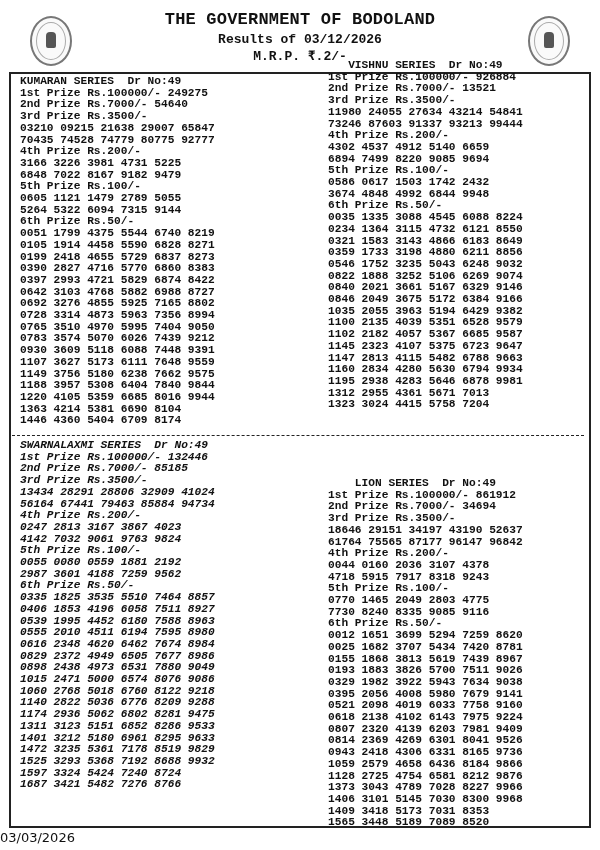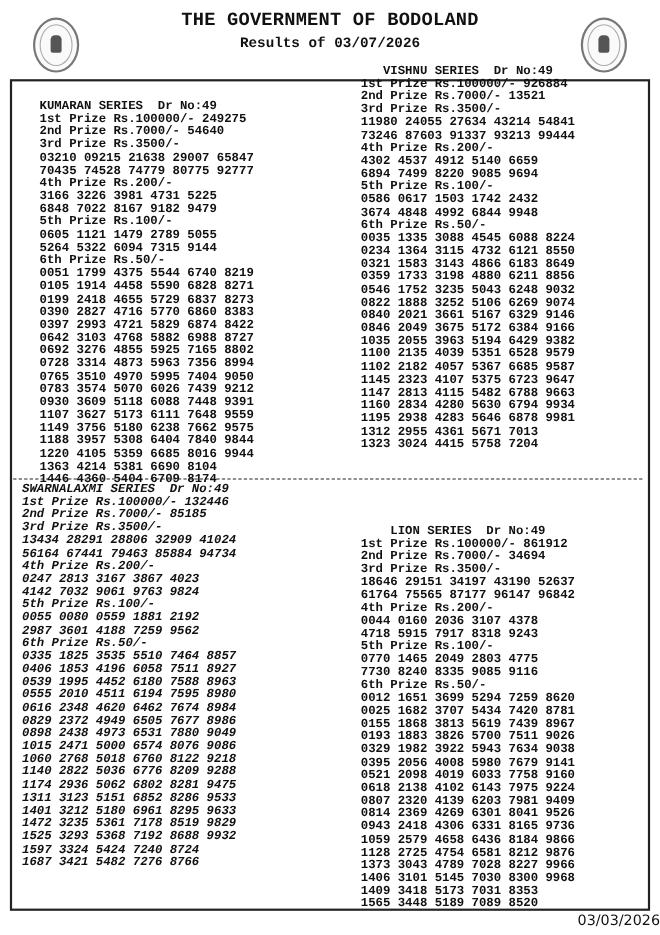--- a/index.html
+++ b/index.html
@@ -17,38 +17,39 @@
       border-radius: 50%; border: 1px solid #aaa; }
     .emblem .lion { position: absolute; left: 14px; top: 14px; width: 10px; height: 16px;
       background: #555; border-radius: 4px 4px 2px 2px; }
     .emblem-left { left: 30px; }
     .emblem-right { left: 528px; }
     .results-box { position: absolute; left: 9px; top: 72px; width: 582px; height: 756px;
       border: 2px solid #222; box-sizing: border-box; }
     .series { position: absolute; font-family: "Liberation Mono", "DejaVu Sans Mono", monospace;
       font-weight: bold; font-size: 11.2px; line-height: 11.7px; white-space: pre; }
     .series .line { display: block; }
-    .s-kumaran { left: 36px; top: 76px; margin-top: 16px; }
+    .s-kumaran { left: 20px; top: 76px; }
     .s-vishnu { left: 328px; top: 60px; }
     .s-swarna { left: 20px; top: 440px; font-style: italic; }
     .s-lion { left: 328px; top: 440px; margin-top: 38px; }
     .divider { position: absolute; left: 12px; top: 435px; width: 572px; height: 0;
       border-top: 1px dashed #222; }
-    .footer-date { position: absolute; left: 0; width: 600px; top: 830px; text-align: right;
+    .footer-date { position: absolute; left: 0; width: 600px; top: 830px; text-align: left;
       font-family: "DejaVu Sans", sans-serif; font-size: 13px; }
   </style>
 </head>
 <body>
 
 <div class="header">
   <div class="emblem emblem-left">
       <div class="lion"></div>
     </div>
   <div class="title">THE GOVERNMENT OF BODOLAND</div>
-  <div class="subtitle sub1">Results of 03/07/2026</div>
+  <div class="subtitle sub1">Results of 03/12/2026</div>
+  <div class="subtitle sub2">M.R.P.  ₹.2/-</div>
   <div class="emblem emblem-right">
       <div class="lion"></div>
     </div>
 </div>
 
 <div class="results-box"></div>
 <div class="divider"></div>
 
 <div class="series s-kumaran"><span class="line">KUMARAN SERIES  Dr No:49</span><span class="line">1st Prize Rs.100000/- 249275</span><span class="line">2nd Prize Rs.7000/- 54640</span><span class="line">3rd Prize Rs.3500/-</span><span class="line">03210 09215 21638 29007 65847</span><span class="line">70435 74528 74779 80775 92777</span><span class="line">4th Prize Rs.200/-</span><span class="line">3166 3226 3981 4731 5225</span><span class="line">6848 7022 8167 9182 9479</span><span class="line">5th Prize Rs.100/-</span><span class="line">0605 1121 1479 2789 5055</span><span class="line">5264 5322 6094 7315 9144</span><span class="line">6th Prize Rs.50/-</span><span class="line">0051 1799 4375 5544 6740 8219</span><span class="line">0105 1914 4458 5590 6828 8271</span><span class="line">0199 2418 4655 5729 6837 8273</span><span class="line">0390 2827 4716 5770 6860 8383</span><span class="line">0397 2993 4721 5829 6874 8422</span><span class="line">0642 3103 4768 5882 6988 8727</span><span class="line">0692 3276 4855 5925 7165 8802</span><span class="line">0728 3314 4873 5963 7356 8994</span><span class="line">0765 3510 4970 5995 7404 9050</span><span class="line">0783 3574 5070 6026 7439 9212</span><span class="line">0930 3609 5118 6088 7448 9391</span><span class="line">1107 3627 5173 6111 7648 9559</span><span class="line">1149 3756 5180 6238 7662 9575</span><span class="line">1188 3957 5308 6404 7840 9844</span><span class="line">1220 4105 5359 6685 8016 9944</span><span class="line">1363 4214 5381 6690 8104</span><span class="line">1446 4360 5404 6709 8174</span></div>
 <div class="series s-vishnu"><span class="line">   VISHNU SERIES  Dr No:49</span><span class="line">1st Prize Rs.100000/- 926884</span><span class="line">2nd Prize Rs.7000/- 13521</span><span class="line">3rd Prize Rs.3500/-</span><span class="line">11980 24055 27634 43214 54841</span><span class="line">73246 87603 91337 93213 99444</span><span class="line">4th Prize Rs.200/-</span><span class="line">4302 4537 4912 5140 6659</span><span class="line">6894 7499 8220 9085 9694</span><span class="line">5th Prize Rs.100/-</span><span class="line">0586 0617 1503 1742 2432</span><span class="line">3674 4848 4992 6844 9948</span><span class="line">6th Prize Rs.50/-</span><span class="line">0035 1335 3088 4545 6088 8224</span><span class="line">0234 1364 3115 4732 6121 8550</span><span class="line">0321 1583 3143 4866 6183 8649</span><span class="line">0359 1733 3198 4880 6211 8856</span><span class="line">0546 1752 3235 5043 6248 9032</span><span class="line">0822 1888 3252 5106 6269 9074</span><span class="line">0840 2021 3661 5167 6329 9146</span><span class="line">0846 2049 3675 5172 6384 9166</span><span class="line">1035 2055 3963 5194 6429 9382</span><span class="line">1100 2135 4039 5351 6528 9579</span><span class="line">1102 2182 4057 5367 6685 9587</span><span class="line">1145 2323 4107 5375 6723 9647</span><span class="line">1147 2813 4115 5482 6788 9663</span><span class="line">1160 2834 4280 5630 6794 9934</span><span class="line">1195 2938 4283 5646 6878 9981</span><span class="line">1312 2955 4361 5671 7013</span><span class="line">1323 3024 4415 5758 7204</span></div>

